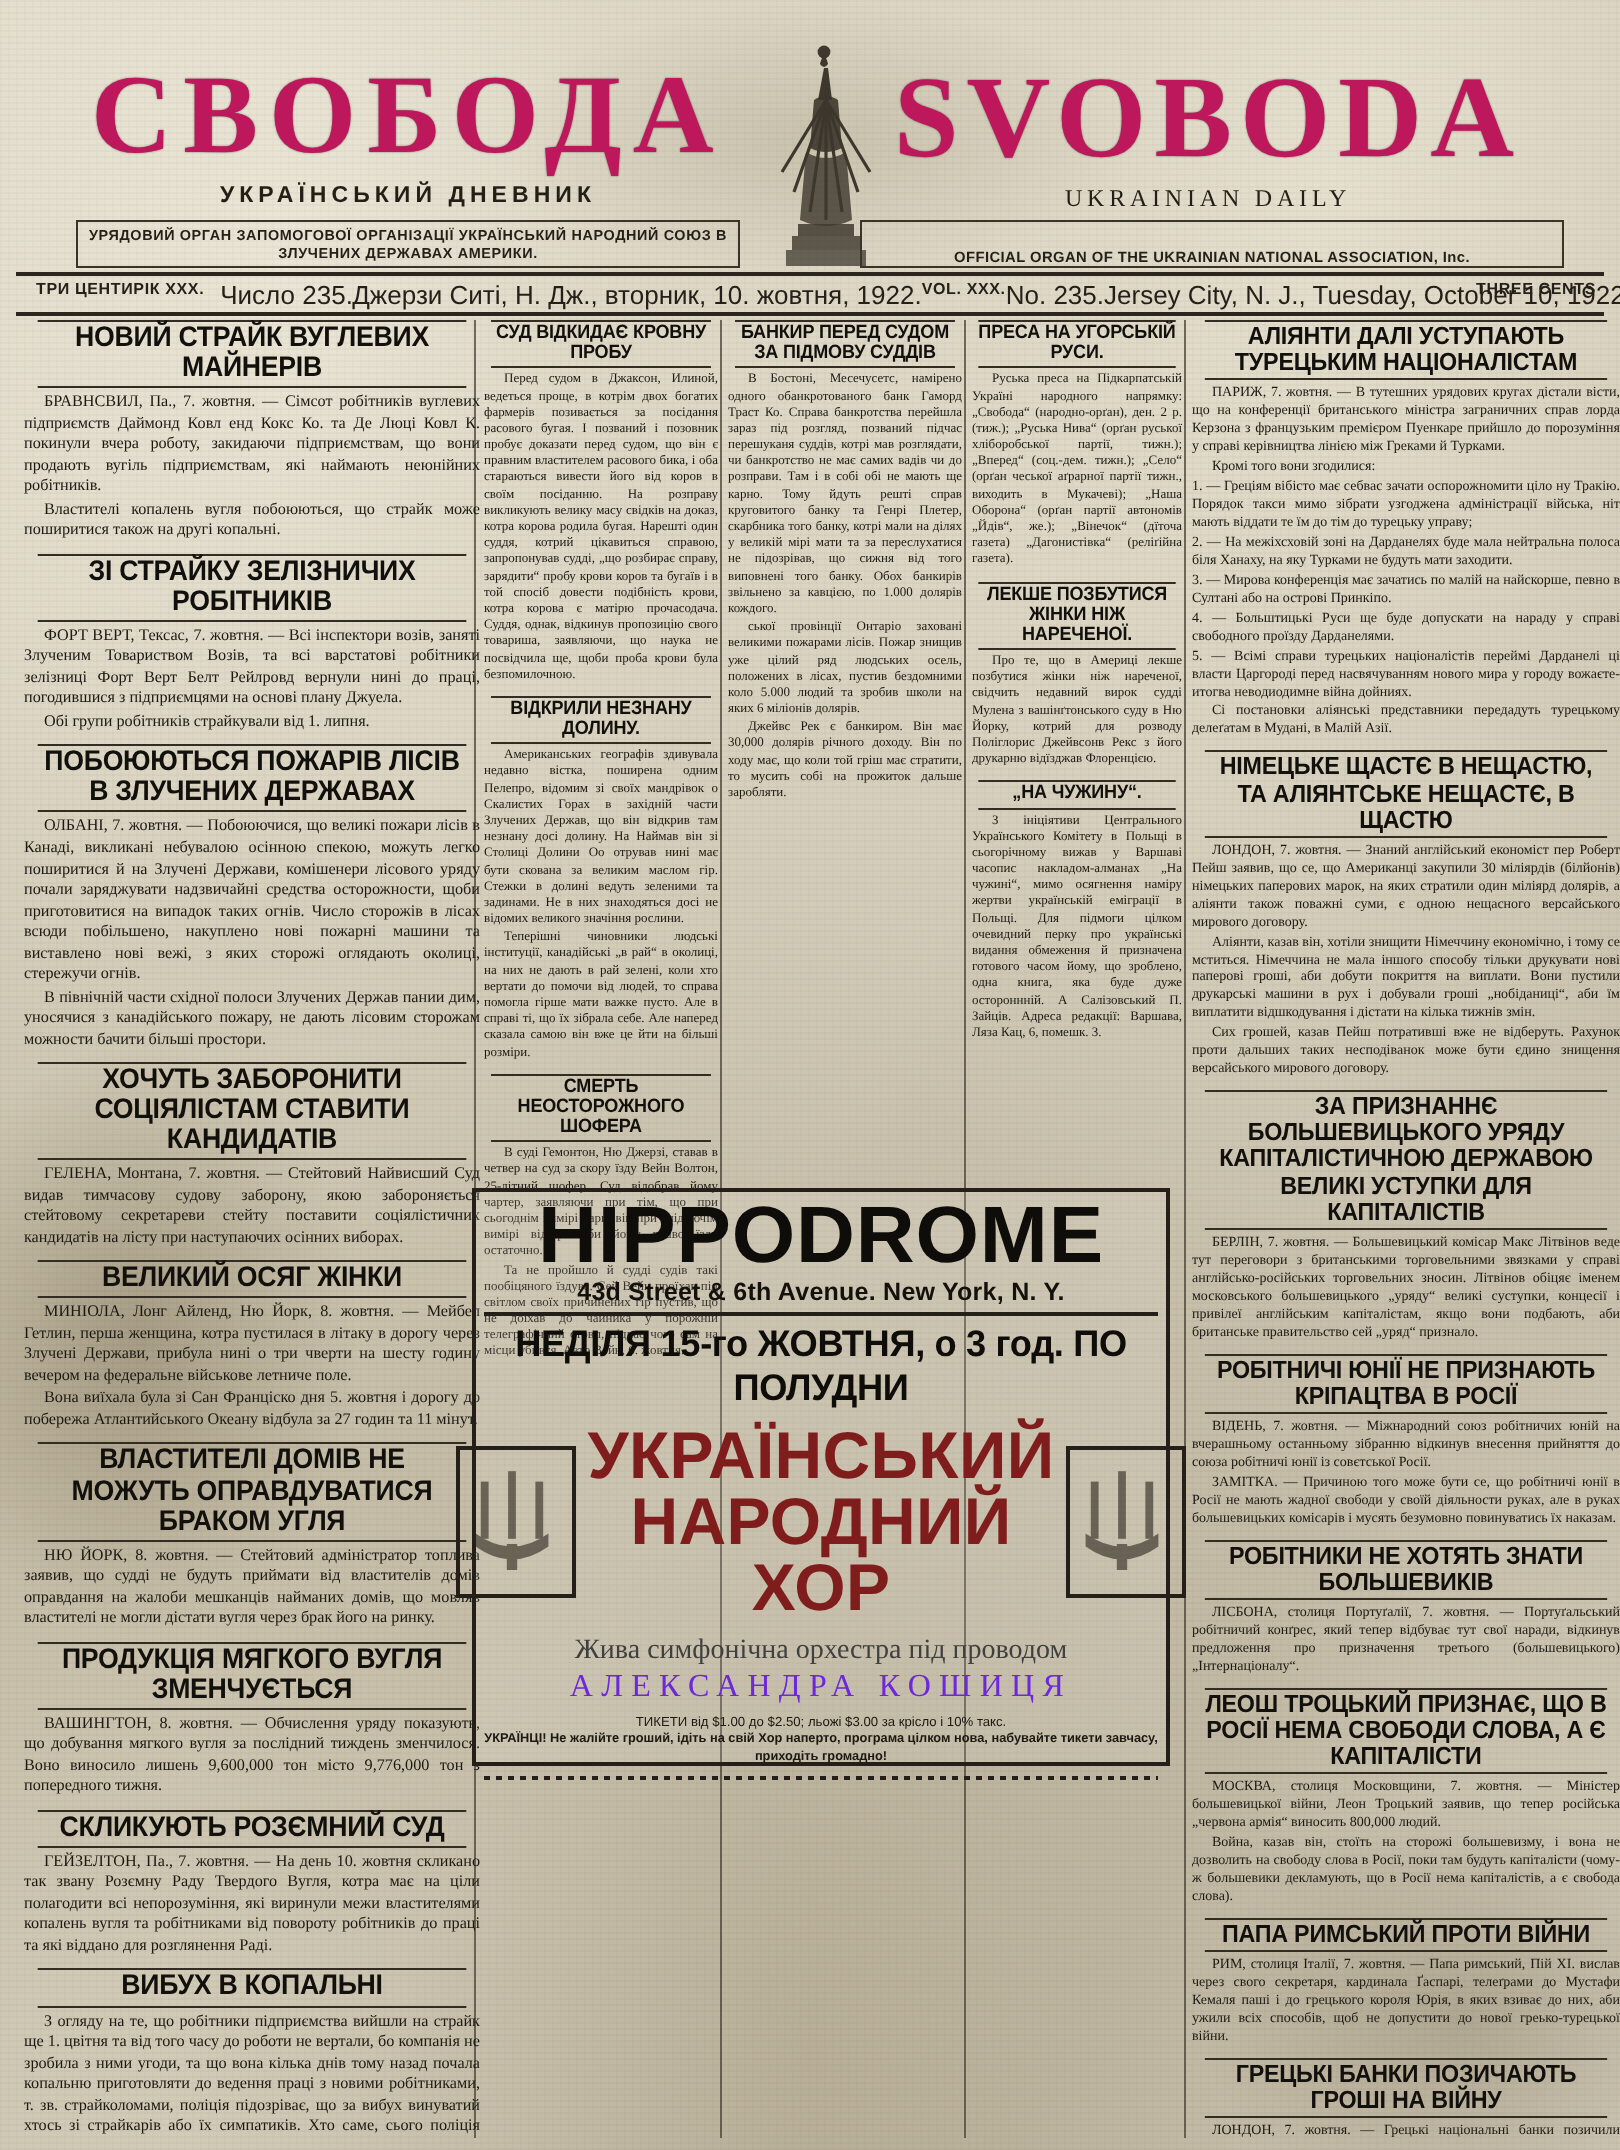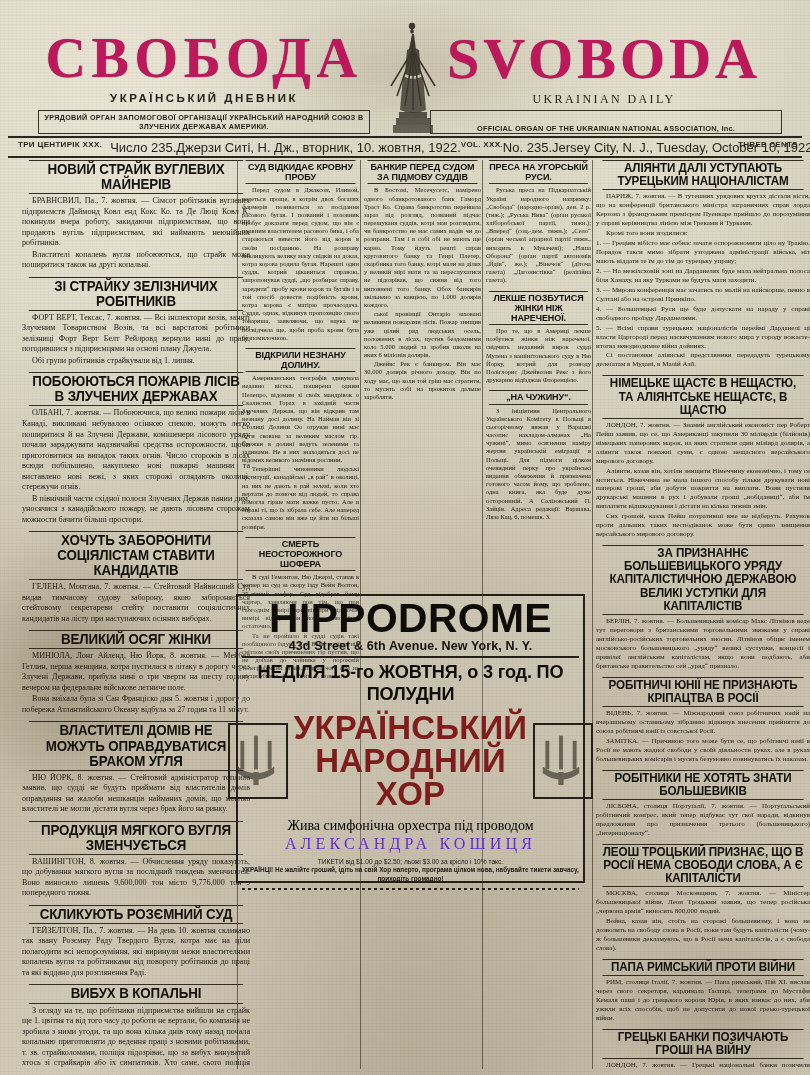--- a/index.html
+++ b/index.html
@@ -64,21 +64,21 @@
     position:absolute;left:8px;right:8px;top:140px;height:14px;
     display:flex;
     font-family:"Liberation Sans",sans-serif;
   }
   .dl{white-space:nowrap;font-size:13px;color:#241f18;}
   .dl.b{font-weight:700;font-size:8px;letter-spacing:.04em;}
 
   
   .cols{position:absolute;left:6px;right:6px;top:160px;bottom:6px;}
   .col{position:absolute;top:0;bottom:0;overflow:hidden;}
-  #col1{left:16px;width:228px;}
+  #col1{left:6px;width:228px;}
   #col2{left:236px;width:117px;}
   #col3{left:358px;width:117px;}
   #col4{left:480px;width:105px;}
   #col5{left:590px;width:214px;}
 
   .vdiv{position:absolute;top:0;bottom:0;width:1px;background:#4a4236;opacity:.75;}
 
   
   h2.hl{
     margin:0 0 2px 0;padding:1px 0 1px;
@@ -130,21 +130,21 @@
   }
   .ad-mid{display:flex;align-items:center;justify-content:center;gap:6px;margin-top:6px;}
   .ad-emb{width:56px;height:72px;border:2px solid #241f18;position:relative;flex:none;}
   .ad-choir{
     font-family:"Liberation Sans",sans-serif;font-weight:700;
     font-size:33px;line-height:1.0;text-align:center;color:#7f1d1d;
     letter-spacing:.005em;flex:1;
   }
   .ad-orch{
     font-family:"Liberation Serif",serif;font-size:14px;text-align:center;
-    margin-top:8px;color:#000000;
+    margin-top:8px;color:#404040;
   }
   .ad-cond{
     font-family:"Liberation Serif",serif;font-size:16px;text-align:center;
     letter-spacing:.26em;color:#6d28d9;margin-top:1px;
   }
   .ad-tix{font-family:"Liberation Sans",sans-serif;font-size:6.6px;text-align:center;margin-top:5px;color:#1c1812;}
   .ad-note{font-family:"Liberation Sans",sans-serif;font-weight:700;font-size:6.4px;text-align:center;color:#1c1812;line-height:1.3;margin-top:1px;}
   .ad-dots{margin-top:3px;height:5px;
     background-image:repeating-linear-gradient(90deg,#241f18 0 3px, rgba(0,0,0,0) 3px 6px);
     background-position:0 2px;background-size:6px 2px;background-repeat:repeat-x;}

